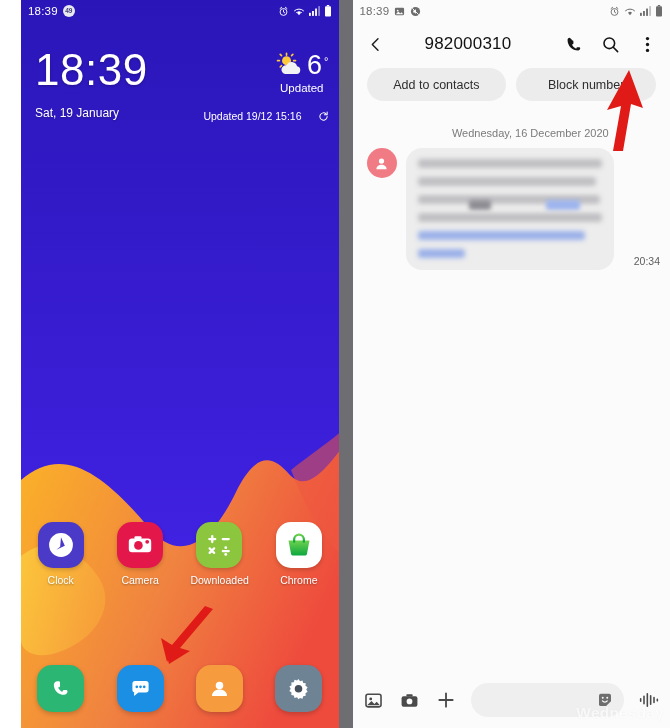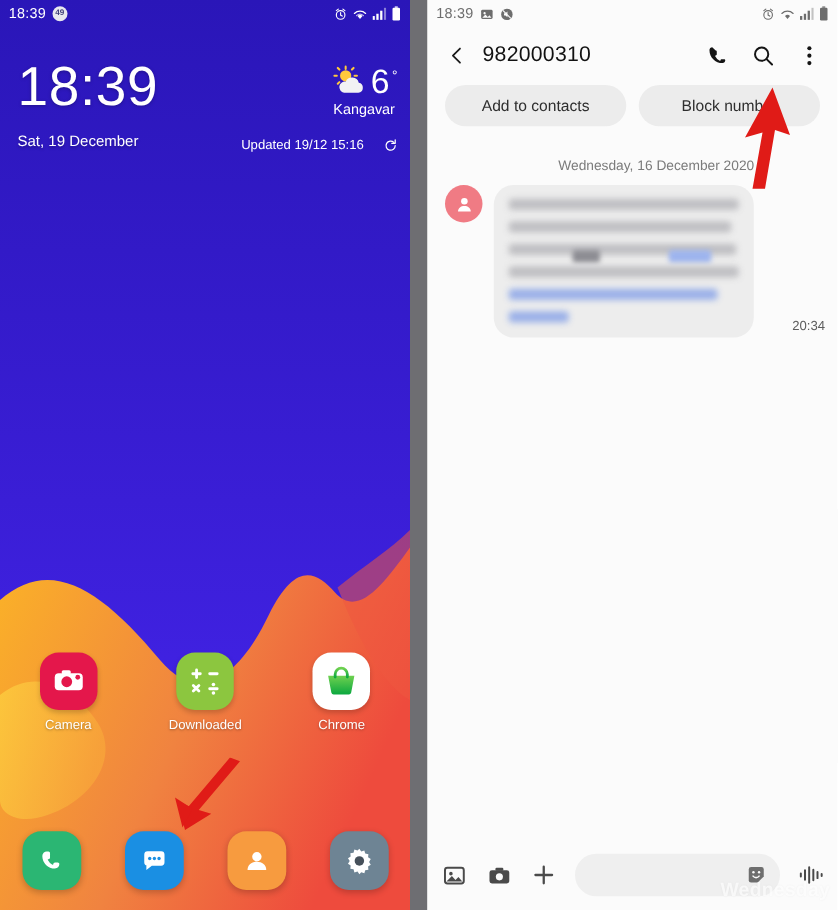--- a/index.html
+++ b/index.html
@@ -6,20 +6,21 @@
   html, body {
     width: 670px; height: 728px;
     overflow: hidden;
     background: #ffffff;
     font-family: "Liberation Sans", sans-serif;
   }
   .screen {
     position: relative;
     width: 670px; height: 728px;
     display: flex;
+    padding-left: 21px;
   }
 
   
   .phone-left {
     position: relative;
     width: 328px; height: 728px;
     overflow: hidden;
     background: #2d18c4;
   }
   .wallpaper {
@@ -128,20 +129,21 @@
   }
   .statusbar.dark { color: #6d6d6d; }
   .sb-ico { display: inline-flex; align-items: center; }
 
   .thread-header {
     position: absolute; top: 24px; left: 0; right: 0;
     height: 40px;
     display: flex; align-items: center;
     padding: 0 12px;
     z-index: 4;
+    gap: 28px;
   }
   .back-btn {
     width: 22px; height: 26px;
     display: flex; align-items: center; justify-content: center;
   }
   .thread-title {
     margin-left: 10px;
     font-size: 17px; color: #121212; font-weight: 400;
     letter-spacing: .2px;
   }
@@ -305,47 +307,56 @@
         </svg>
         <svg width="8" height="12" viewBox="0 0 12 20">
           <rect x="4" y="0" width="4" height="2" fill="#fff"></rect>
           <rect x="1" y="2" width="10" height="17" rx="1.6" fill="#fff"></rect>
         </svg>
       </div>
     </div>
 
     <div class="clock-widget">
       <div class="clock-time">18:39</div>
-      <div class="clock-date">Sat, 19 December</div>
+      <div class="clock-date">Sat, 19 January</div>
     </div>
 
     <div class="weather">
       <div class="weather-row">
         <svg width="30" height="26" viewBox="0 0 34 30">
           <circle cx="13" cy="10" r="5.2" fill="#ffc93c"></circle>
           <g stroke="#ffc93c" stroke-width="1.9" stroke-linecap="round">
             <path d="M13 1.5v2.2M13 16.3v2.2M4.8 10H2.6M23.4 10h-2.2M7.2 4.2L5.7 2.7M20.3 15.8l-1.5-1.5M18.8 4.2l1.5-1.5M7.2 15.8l-1.5 1.5"></path>
           </g>
           <path d="M11.5 25.5h13.2a4.6 4.6 0 00.4-9.1 6.4 6.4 0 00-12.1-1 4.4 4.4 0 00-1.5 10.1z" fill="#f2f2f4"></path>
         </svg>
         <span class="weather-temp">6</span>
         <span class="weather-deg">°</span>
       </div>
-      <div class="weather-city">Kangavar</div>
+      <div class="weather-city">Updated</div>
     </div>
     <div class="weather-updated">
       <span>Updated 19/12 15:16</span>
       <svg width="11" height="11" viewBox="0 0 24 24">
         <path d="M20 12a8 8 0 11-2.4-5.7" stroke="#fff" stroke-width="2.2" fill="none" stroke-linecap="round"></path>
         <path d="M20 2v6h-6" stroke="#fff" stroke-width="2.2" fill="none" stroke-linecap="round" stroke-linejoin="round"></path>
       </svg>
     </div>
 
     <div class="app-row apps">
 
+      <div class="app">
+        <div class="app-icon" style="background:#4b39c8">
+          <svg width="34" height="34" viewBox="0 0 40 40">
+            <circle cx="20" cy="20" r="14" fill="#fff"></circle>
+            <path d="M14.5 25.5l10-4.5-4.5-10-1 11z" fill="#4b39c8"></path>
+          </svg>
+        </div>
+        <div class="app-label">Clock</div>
+      </div>
 
 
       <div class="app">
         <div class="app-icon" style="background:#e4174b">
           <svg width="32" height="32" viewBox="0 0 40 40">
             <rect x="6" y="12" width="28" height="17" rx="4" fill="#fff"></rect>
             <rect x="13" y="9" width="9" height="4" rx="1.6" fill="#fff"></rect>
             <circle cx="18" cy="20.5" r="5.4" fill="#e4174b"></circle>
             <circle cx="29" cy="16" r="2.4" fill="#e4174b"></circle>
           </svg>

